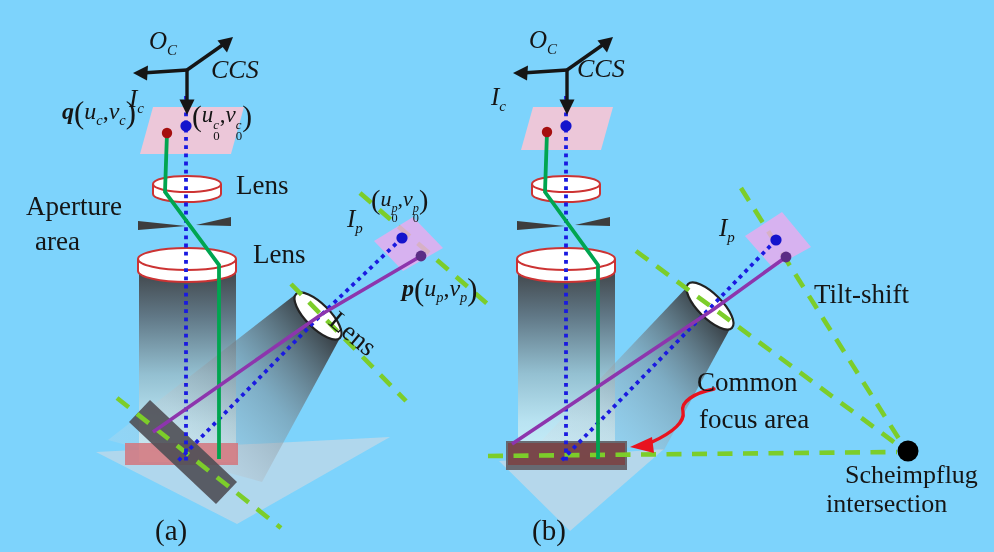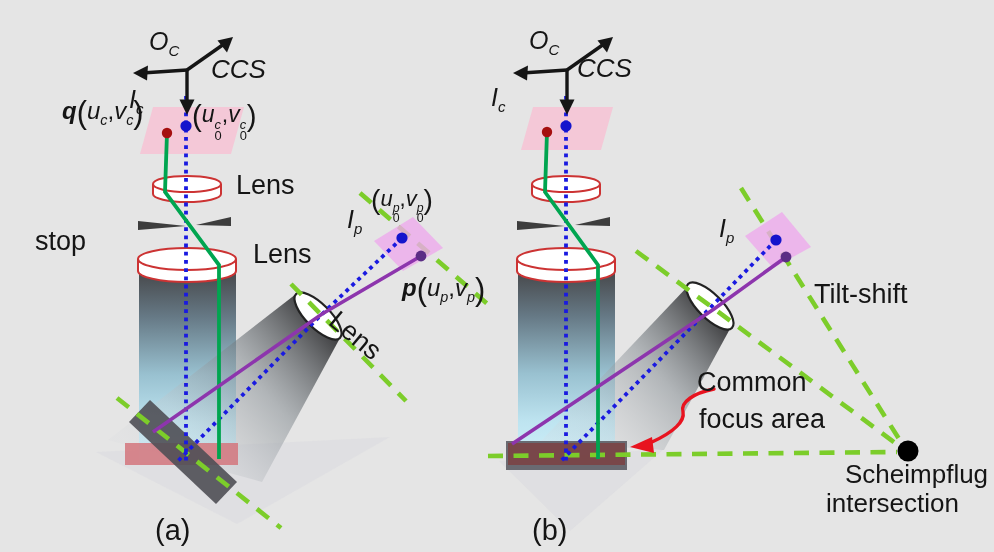--- a/index.html
+++ b/index.html
@@ -1,17 +1,17 @@
 <!DOCTYPE html>
 <html><head>
 <meta charset="utf-8">
 <style>
   html,body{margin:0;padding:0;background:#ffffff;}
-  #canvas{position:relative;width:994px;height:552px;background:#e5e5e5;overflow:hidden;
-          font-family:Liberation Sans, sans-serif;color:#111;}
+  #canvas{position:relative;width:994px;height:552px;background:#7dd3fc;overflow:hidden;
+          font-family:Liberation Serif, serif;color:#111;}
   #canvas svg{position:absolute;left:0;top:0;}
   .lbl{position:absolute;white-space:nowrap;color:#151515;line-height:1.05;}
   .ital{font-style:italic;}
   .rm{font-style:normal;}
   .it{font-style:italic;}
   .bit{font-style:italic;font-weight:700;}
   .sb{font-style:italic;font-size:0.60em;vertical-align:-0.38em;}
   .pr{font-size:1.28em;font-style:normal;vertical-align:-0.12em;}
   .stk{display:inline-flex;flex-direction:column;font-size:0.56em;line-height:0.82;
        vertical-align:-0.52em;text-align:left;}
@@ -160,21 +160,22 @@
 <div class="lbl" style="left:129px;top:86px;font-size:25px;"><span class="it">I</span><span class="sb">c</span></div>
 <div class="lbl" style="left:62px;top:97px;font-size:24px;text-align:center;"><span class="bit">q</span><span class="pr">(</span><span class="it">u</span><span class="sb">c</span><span class="rm">,</span><span class="it">v</span><span class="sb">c</span><span class="pr">)</span></div>
 <div class="lbl" style="left:192px;top:101px;font-size:23px;"><span class="pr">(</span><span class="it">u</span><span class="stk">
         <span class="stk-up">c</span>
         <span class="stk-dn">0</span>
       </span><span class="rm">,</span><span class="it">v</span><span class="stk">
         <span class="stk-up">c</span>
         <span class="stk-dn">0</span>
       </span><span class="pr">)</span></div>
 <div class="lbl" style="left:236px;top:171px;font-size:27px;">Lens</div>
-<div class="lbl" style="left:35px;top:227px;font-size:27px;">stop</div>
+<div class="lbl" style="left:26px;top:192px;font-size:27px;">Aperture</div>
+<div class="lbl" style="left:35px;top:227px;font-size:27px;">area</div>
 <div class="lbl" style="left:253px;top:240px;font-size:27px;">Lens</div>
 <div class="lbl" style="left:347px;top:206px;font-size:25px;"><span class="it">I</span><span class="sb">p</span></div>
 <div class="lbl" style="left:371px;top:185px;font-size:22px;"><span class="pr">(</span><span class="it">u</span><span class="stk">
         <span class="stk-up">p</span>
         <span class="stk-dn">0</span>
       </span><span class="rm">,</span><span class="it">v</span><span class="stk">
         <span class="stk-up">p</span>
         <span class="stk-dn">0</span>
       </span><span class="pr">)</span></div>
 <div class="lbl" style="left:402px;top:226px;font-size:24px;margin-top:48px;"><span class="bit">p</span><span class="pr">(</span><span class="it">u</span><span class="sb">p</span><span class="rm">,</span><span class="it">v</span><span class="sb">p</span><span class="pr">)</span></div>

